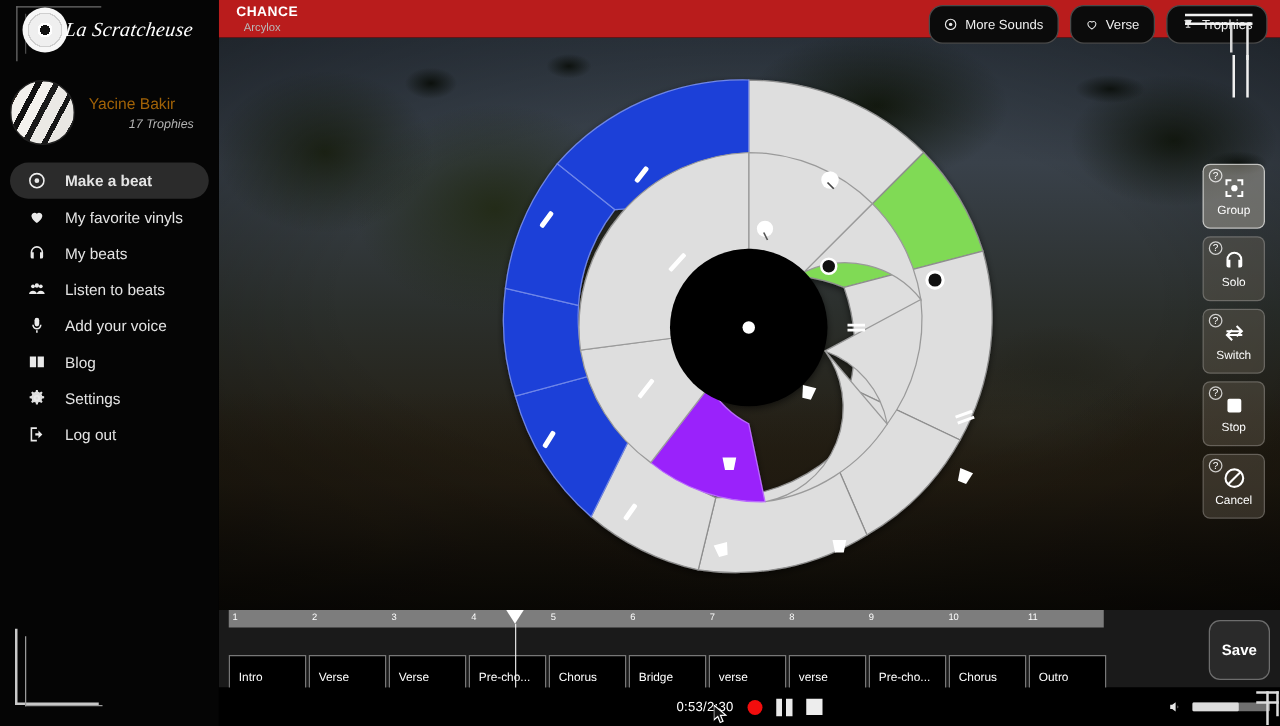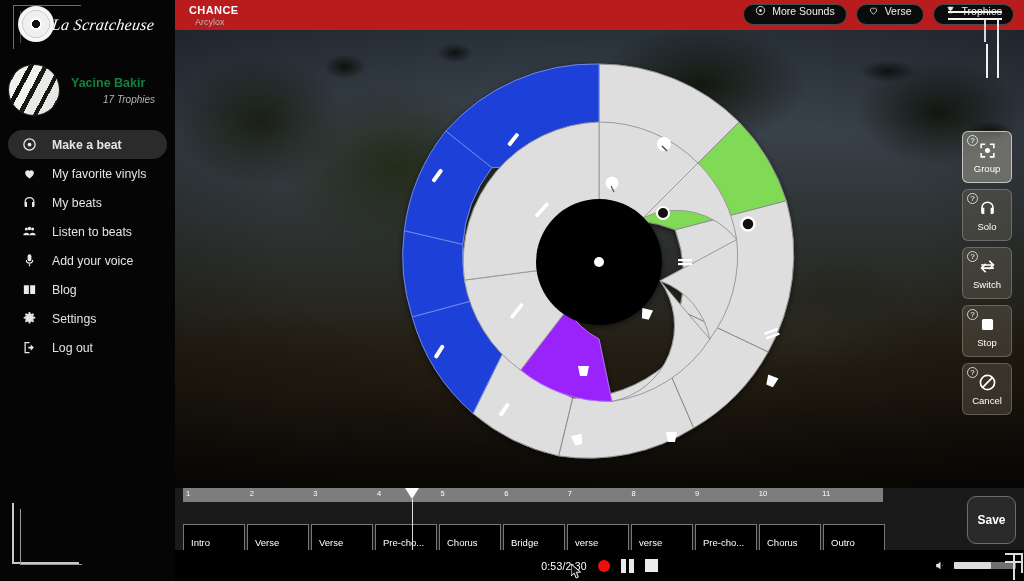--- a/index.html
+++ b/index.html
@@ -24,21 +24,21 @@
                 font-family:"Liberation Serif", serif; font-style:italic;
                 letter-spacing:.3px; color:#fff; transform:skewX(-8deg); }
 
   .profile { display:flex; align-items:center; gap:11px; padding:6px 0 14px 8px; }
   .avatar { width:52px; height:52px; border-radius:50%; flex:0 0 auto;
             background:
               linear-gradient(118deg,#3a2c22 0 14%, #f2f0ec 14% 26%, #111 26% 33%,
               #f4f2ee 33% 45%, #1a1a1a 45% 52%, #ebe9e5 52% 66%, #161616 66% 72%,
               #e9e7e3 72% 86%, #2a2a2a 86% 92%, #dedcd8 92% 100%);
             border:1px solid #222; }
-  .pname { font-size:12.5px; color:#15803d;font-weight:bold; }
+  .pname { font-size:12.5px; color:#a16207; }
   .ptro { font-size:10px; font-style:italic; color:#b4b4b4; margin-top:4px;margin-left:32px; }
 
   .nav { padding:0 8px; }
   .nav-item { display:flex; align-items:center; gap:15px; height:29px;
               padding:0 0 0 14px; border-radius:15px; margin-bottom:0;
               font-size:12.3px; color:#e4e4e4; cursor:pointer; }
   .nav-item + .nav-item { margin-top:0; }
   .nav-item.active { background:#2b2b2b; font-weight:bold; }
   .nav-item .ico { width:15px; height:15px; flex:0 0 auto; display:flex;
                    align-items:center; justify-content:center; color:#eee; }
@@ -52,23 +52,23 @@
                      border-left:1px solid #9a9a9a; border-bottom:1px solid #9a9a9a; }
 
   
   #header { position:absolute; left:175px; top:0; width:849px; height:30px;
             background:#b91c1c; z-index:15; }
   .h-title { position:absolute; left:14px; top:4px; font-size:11px;
              font-weight:bold; letter-spacing:.4px; }
   .h-sub { position:absolute; left:20px; top:17px; font-size:9px;
            color:#b9b9b9; }
   .h-btns { position:absolute; right:10px; top:4px; display:flex; gap:9px; }
-  .hbtn { height:21px; padding:0 11px; border:1px solid #4a4a4a; border-radius:11px;
+  .hbtn { height:31px; padding:0 11px; border:1px solid #4a4a4a; border-radius:11px;
           background:#0b0b0b; font-size:10.5px; color:#efefef; display:flex;
-          align-items:flex-start; gap:6px; cursor:pointer; }
+          align-items:center; gap:6px; cursor:pointer; }
   .hbtn svg { width:11px; height:11px; fill:#e8e8e8; }
 
   
   .tt-lines { position:absolute; right:22px; top:11px; width:54px; height:10px;
               z-index:40; }
   .tt-lines i { position:absolute; background:#f2f2f2; }
   .tt-lines .a { left:0; top:0; width:54px; height:2px; }
   .tt-lines .b { left:0; top:7px; width:54px; height:2px; }
   .tt-v { position:absolute; right:25px; top:20px; width:2px; height:28px;
           background:#e8e8e8; z-index:40; }

